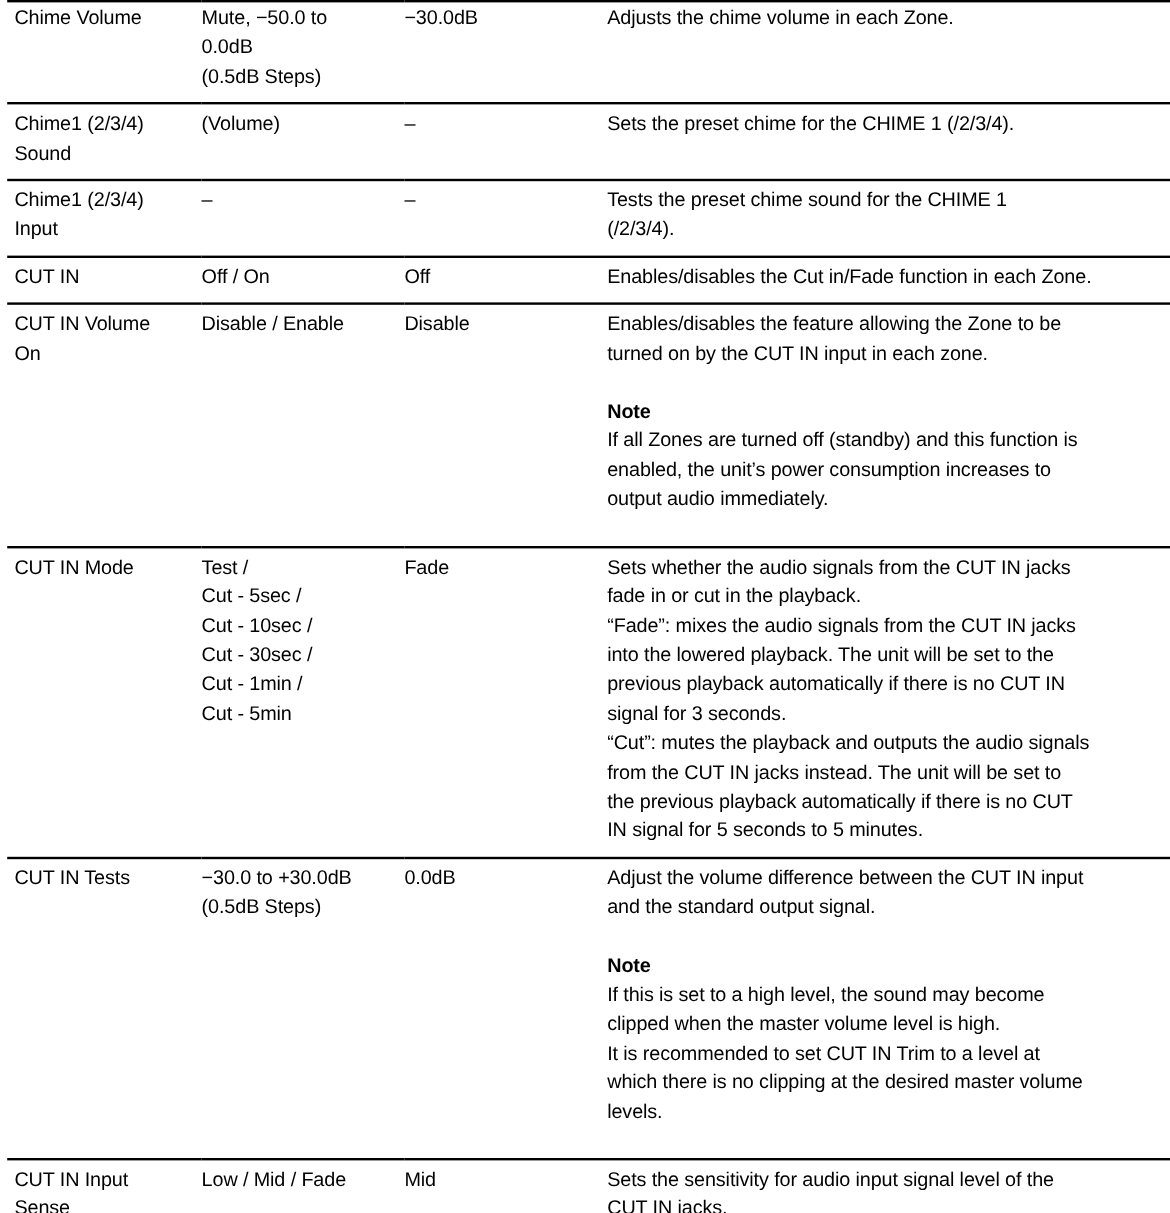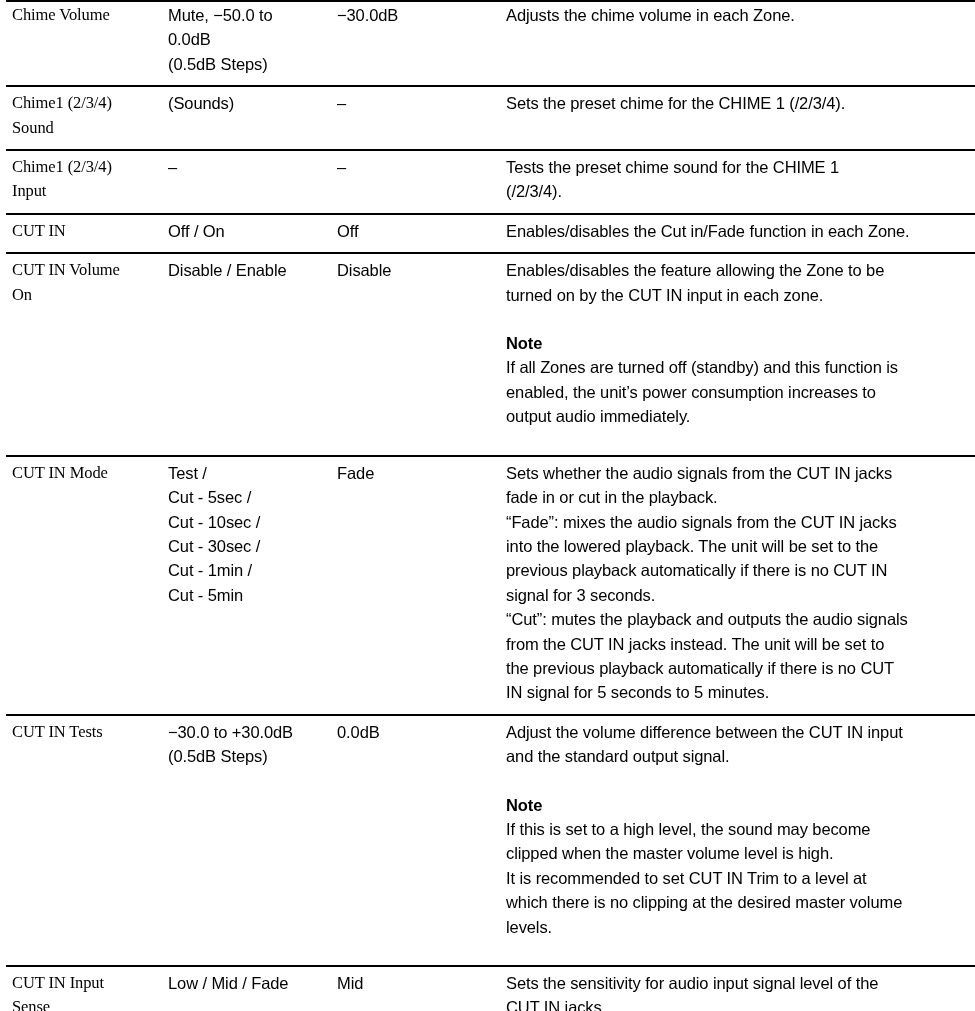--- a/index.html
+++ b/index.html
@@ -35,21 +35,21 @@
   }
   tr.row {
     border-top: 2.2px solid #000;
   }
   tr.row.last {
     border-bottom: 2.4px solid #000;
   }
   tr.first-row td {
     padding-top: 1px;
   }
-  .col-name   { width: 148px; padding-left: 6px !important; font-family: Liberation Serif, serif; }
+  .col-name   { width: 148px; padding-left: 6px !important; }
   .col-range  { width: 161px; }
   .col-default{ width: 160px; }
   .col-desc   { width: 488px; padding-left: 1px !important; }
 
   .cell-line { display: block; white-space: pre-wrap; }
   .note-label {
     display: block;
     font-weight: bold;
     margin-top: 24px;
   }
@@ -77,21 +77,21 @@
           <td class="col-desc pad-bottom-lg">
             <span class="cell-line">Adjusts the chime volume in each Zone.</span>
           </td>
         </tr>
         <tr class="row">
           <td class="col-name">
             <span class="cell-line">Chime1 (2/3/4)</span>
             <span class="cell-line">Sound</span>
           </td>
           <td class="col-range">
-            <span class="cell-line">(Sounds)</span>
+            <span class="cell-line">(Volume)</span>
           </td>
           <td class="col-default">
             <span class="cell-line">–</span>
           </td>
           <td class="col-desc">
             <span class="cell-line">Sets the preset chime for the CHIME 1 (/2/3/4).</span>
           </td>
         </tr>
         <tr class="row">
           <td class="col-name">

